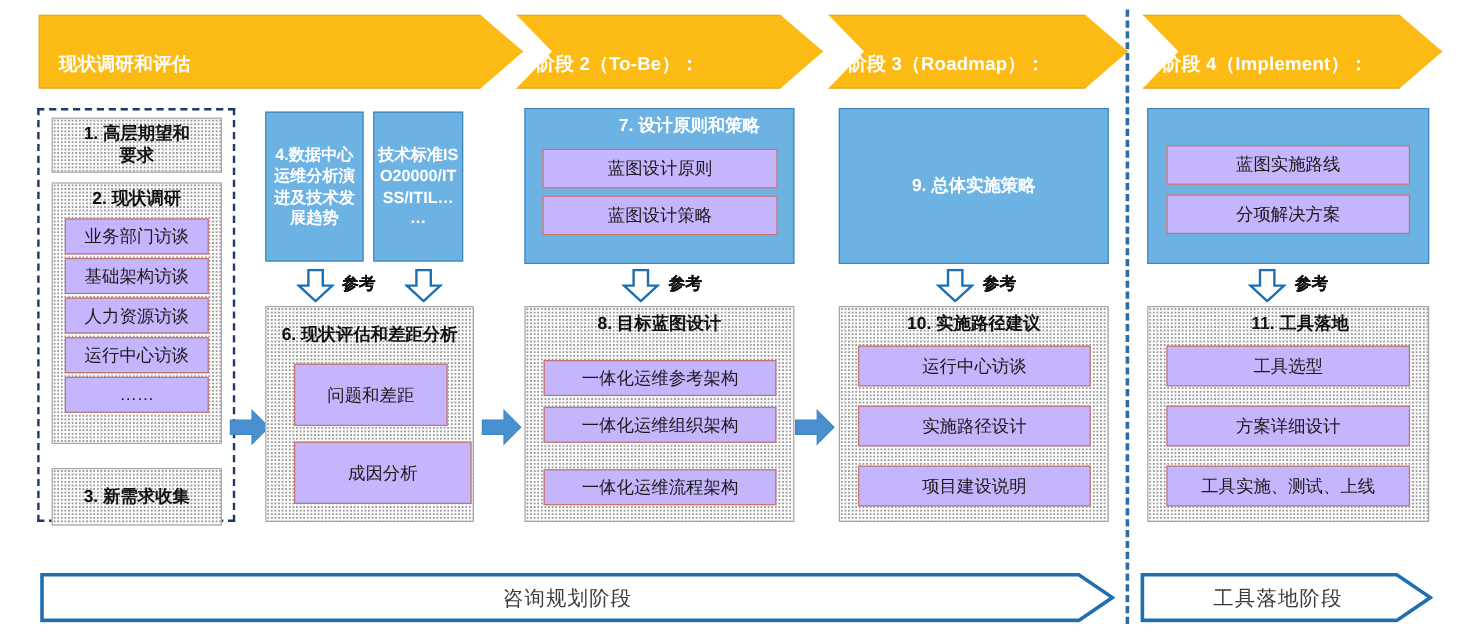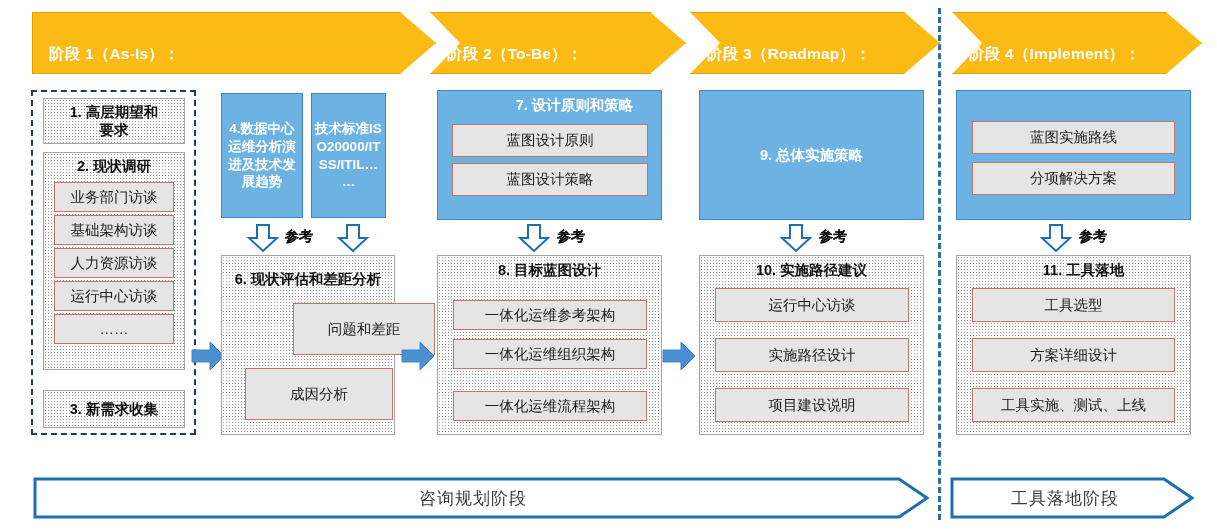--- a/index.html
+++ b/index.html
@@ -45,21 +45,21 @@
   .blue-panel{
     position:absolute;
     background:#6CB3E4;
     border:1px solid #3E87C0;
     box-sizing:border-box;
   }
 
   
   .redbox{
     position:absolute;
-    background:#e5e5e5;
+    background:#c4b5fd;
     border:1px solid #C0766A;
     box-sizing:border-box;
     display:flex;align-items:center;justify-content:center;
     color:#1a1a1a;font-size:14.5px;
     text-align:center;
   }
   .grayhead{
     position:absolute;
     background-color:#FAFAFA;
     background-image:radial-gradient(#9a9a9a 0.6px, transparent 0.7px);
@@ -114,21 +114,20 @@
     display:flex;align-items:center;justify-content:center;
     font-size:17px;color:#3B3B3B;
     font-family:"Liberation Serif","DejaVu Serif",serif;
     letter-spacing:1px;
   }
 </style>
 </head>
 <body>
 
 <div class="phase-chev" style="left:32px;top:12px;width:404px;clip-path:polygon(0 0, 368px 0, 404px 31px, 368px 62px, 0 62px);">
-  <span class="ln">阶段 1（As-Is）：</span>
   <span class="ln">现状调研和评估</span>
 </div>
 
 <div class="phase-chev" style="left:430px;top:12px;width:256px;clip-path:polygon(0 0, 220px 0, 256px 31px, 220px 62px, 0 62px, 30px 31px);">
   <span class="ln">阶段 2（To-Be）：</span>
   <span class="ln">蓝图设计和目标定义</span>
 </div>
 
 <div class="phase-chev" style="left:690px;top:12px;width:250px;clip-path:polygon(0 0, 214px 0, 250px 31px, 214px 62px, 0 62px, 30px 31px);">
   <span class="ln">阶段 3（Roadmap）：</span>
@@ -147,40 +146,40 @@
 
 <div class="dot-panel" style="left:43px;top:152px;width:142px;height:218px;"></div>
 <div class="panel-title" style="left:43px;top:155px;width:142px;height:22px;">2. 现状调研</div>
 
 <div class="redbox" style="left:54px;top:182px;width:120px;height:30px;">业务部门访谈</div>
 <div class="redbox" style="left:54px;top:215px;width:120px;height:30px;">基础架构访谈</div>
 <div class="redbox" style="left:54px;top:248px;width:120px;height:30px;">人力资源访谈</div>
 <div class="redbox" style="left:54px;top:281px;width:120px;height:30px;">运行中心访谈</div>
 <div class="redbox" style="left:54px;top:314px;width:120px;height:30px;">……</div>
 
-<div class="grayhead" style="left:43px;top:390px;width:142px;height:38px;">3. 新需求收集</div>
+<div class="grayhead" style="left:43px;top:390px;width:142px;height:48px;">3. 新需求收集</div>
 
 <svg class="right-arrow" style="left:190px;top:338px;" width="36" height="36" viewBox="0 0 36 36">
   <path d="M2 12 L20 12 L20 4 L34 18 L20 32 L20 24 L2 24 Z" fill="#4A90D0" stroke="#3E87C0" stroke-width="1"></path>
 </svg>
 
 <div class="blue-tile" style="left:221px;top:93px;width:82px;height:125px;">4.数据中心运维分析演进及技术发展趋势</div>
 <div class="blue-tile" style="left:311px;top:93px;width:75px;height:125px;">技术标准ISO20000/ITSS/ITIL… …</div>
 
 <svg class="down-arrow" style="left:247px;top:224px;" width="32" height="28" viewBox="0 0 32 28">
   <path d="M10 1 L22 1 L22 14 L30 14 L16 27 L2 14 L10 14 Z" fill="#ffffff" stroke="#1F6FB0" stroke-width="2"></path>
 </svg>
 <div class="ref-label" style="left:285px;top:228px;width:40px;">参考</div>
 <svg class="down-arrow" style="left:337px;top:224px;" width="32" height="28" viewBox="0 0 32 28">
   <path d="M10 1 L22 1 L22 14 L30 14 L16 27 L2 14 L10 14 Z" fill="#ffffff" stroke="#1F6FB0" stroke-width="2"></path>
 </svg>
 
 <div class="dot-panel" style="left:221px;top:255px;width:174px;height:180px;"></div>
 <div class="panel-title" style="left:225px;top:259px;width:166px;height:40px;">6. 现状评估和差距分析</div>
-<div class="redbox" style="left:245px;top:303px;width:142px;height:52px;margin-left:48px;">问题和差距</div>
+<div class="redbox" style="left:245px;top:303px;width:128px;height:52px;">问题和差距</div>
 <div class="redbox" style="left:245px;top:368px;width:148px;height:52px;">成因分析</div>
 
 <svg class="right-arrow" style="left:400px;top:338px;" width="36" height="36" viewBox="0 0 36 36">
   <path d="M2 12 L20 12 L20 4 L34 18 L20 32 L20 24 L2 24 Z" fill="#4A90D0" stroke="#3E87C0" stroke-width="1"></path>
 </svg>
 
 <div class="blue-panel" style="left:437px;top:90px;width:225px;height:130px;"></div>
 <div class="blue-title" style="left:437px;top:94px;width:225px;height:22px;padding-left:25px;">7. 设计原则和策略</div>
 <div class="redbox" style="left:452px;top:124px;width:196px;height:33px;">蓝图设计原则</div>
 <div class="redbox" style="left:452px;top:163px;width:196px;height:33px;">蓝图设计策略</div>

